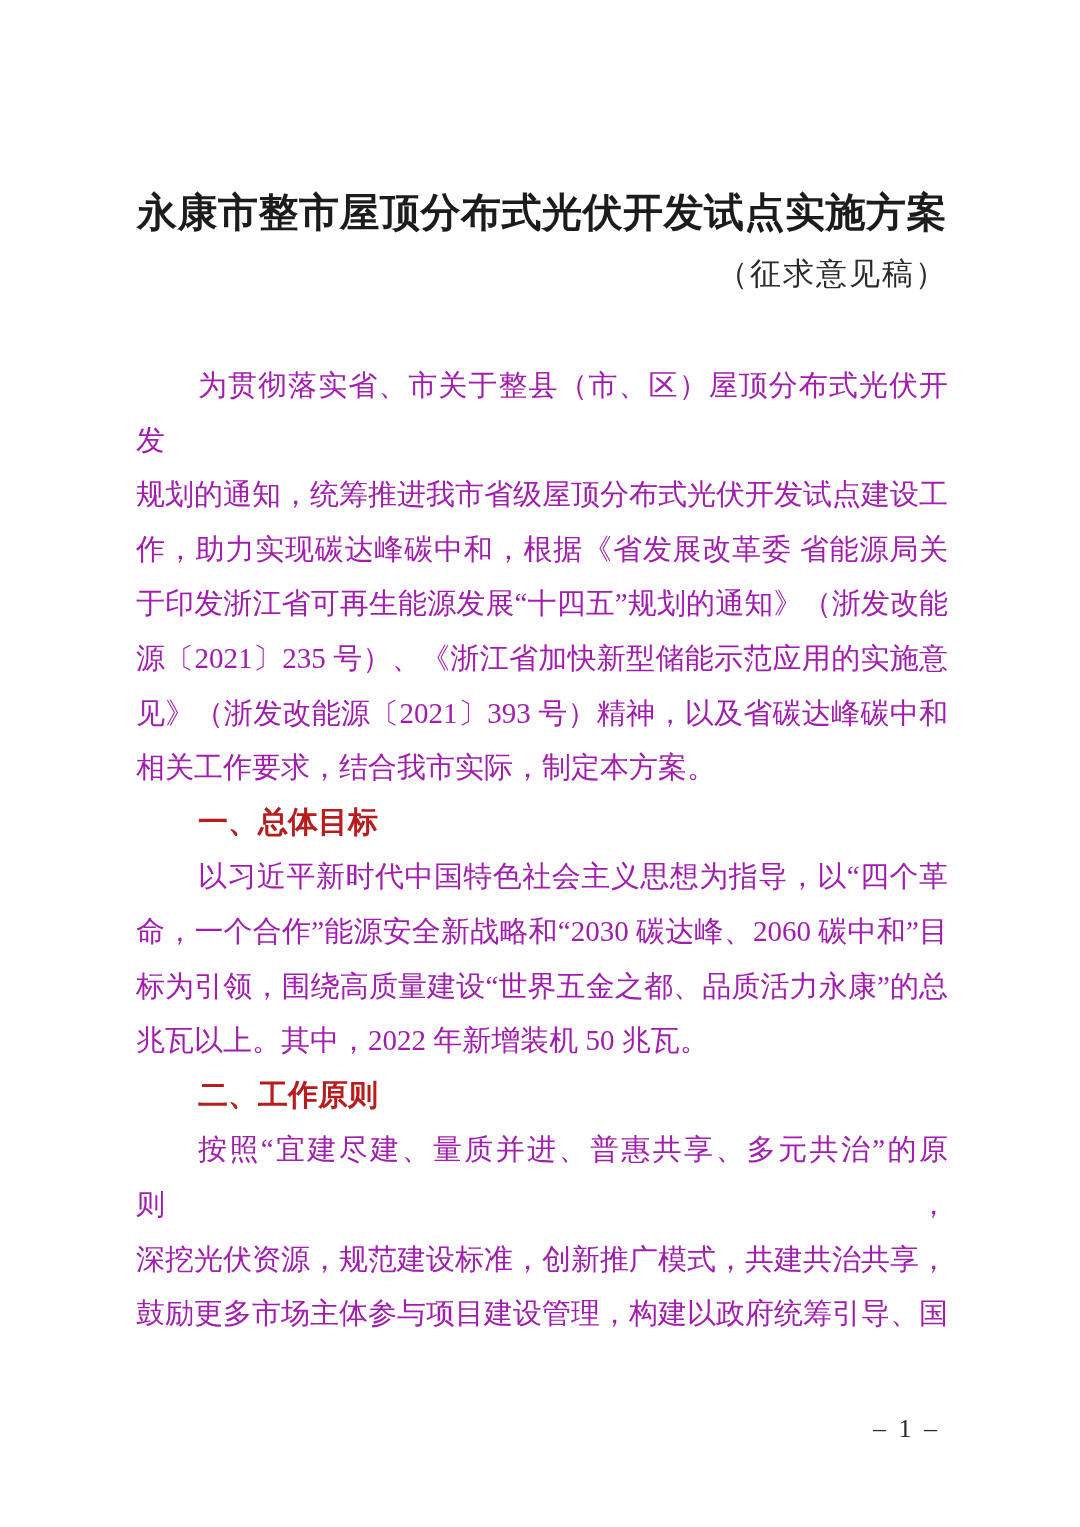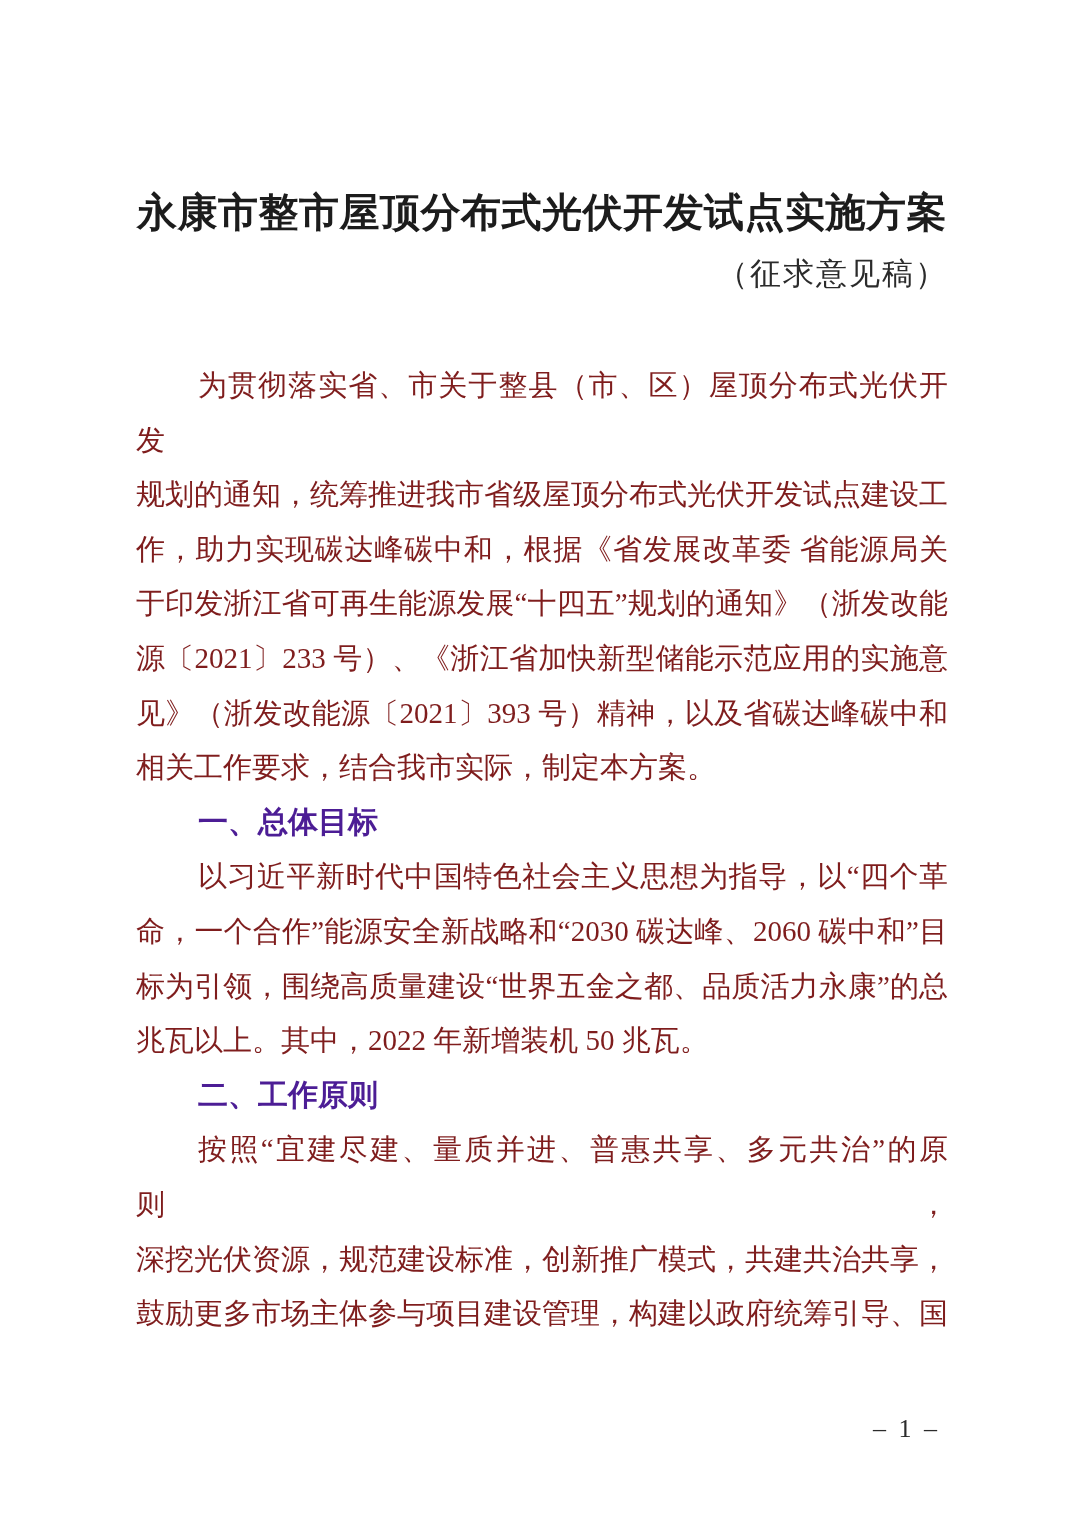--- a/index.html
+++ b/index.html
@@ -38,32 +38,32 @@
     color: #2b2b2b;
   }
   .doc-body {
     margin-top: 64px;
     font-size: 29px;
     line-height: 54.6px;
   }
   .line {
     text-align: justify;
     text-align-last: justify;
-    color: #7f1d1d;
+    color: #a21caf;
   }
   .line.indent { text-indent: 62px; }
   .line.end {
     text-align: left;
     text-align-last: left;
   }
   .line.heading {
     font-family: "Liberation Sans", "DejaVu Sans", sans-serif;
     font-weight: 700;
     font-size: 30px;
-    color: #4c1d95;
+    color: #b91c1c;
     text-align: right;
     text-align-last: left;
     text-indent: 62px;
   }
   .page-number {
     position: absolute;
     top: 1412px;
     right: 140px;
     font-size: 26px;
     line-height: 34px;
@@ -78,21 +78,21 @@
   <div class="content">
 
     <h1 class="doc-title">永康市整市屋顶分布式光伏开发试点实施方案</h1>
     <div class="doc-subtitle">（征求意见稿）</div>
 
     <div class="doc-body">
       <div class="line indent">为贯彻落实省、市关于整县（市、区）屋顶分布式光伏开发</div>
       <div class="line">规划的通知，统筹推进我市省级屋顶分布式光伏开发试点建设工</div>
       <div class="line">作，助力实现碳达峰碳中和，根据《省发展改革委 省能源局关</div>
       <div class="line">于印发浙江省可再生能源发展“十四五”规划的通知》（浙发改能</div>
-      <div class="line">源〔2021〕233 号）、《浙江省加快新型储能示范应用的实施意</div>
+      <div class="line">源〔2021〕235 号）、《浙江省加快新型储能示范应用的实施意</div>
       <div class="line">见》（浙发改能源〔2021〕393 号）精神，以及省碳达峰碳中和</div>
       <div class="line end">相关工作要求，结合我市实际，制定本方案。</div>
 
       <div class="line heading">一、总体目标</div>
 
       <div class="line indent">以习近平新时代中国特色社会主义思想为指导，以“四个革</div>
       <div class="line">命，一个合作”能源安全新战略和“2030 碳达峰、2060 碳中和”目</div>
       <div class="line">标为引领，围绕高质量建设“世界五金之都、品质活力永康”的总</div>
       <div class="line end">兆瓦以上。其中，2022 年新增装机 50 兆瓦。</div>
 

